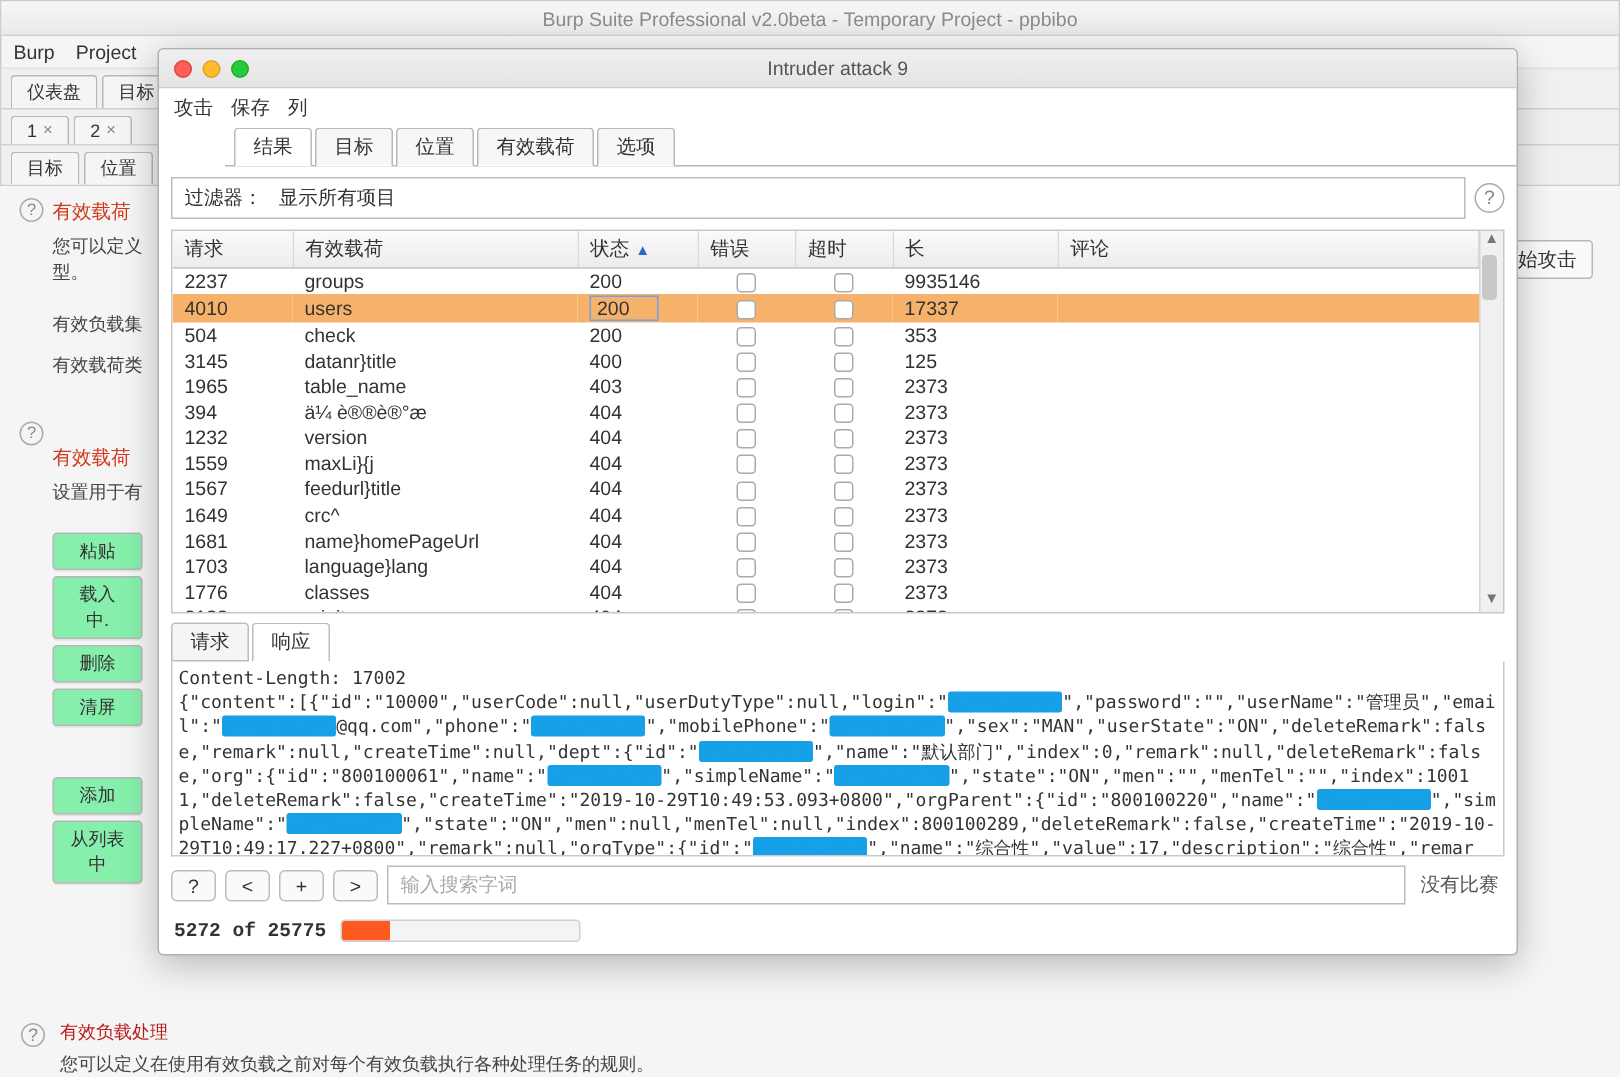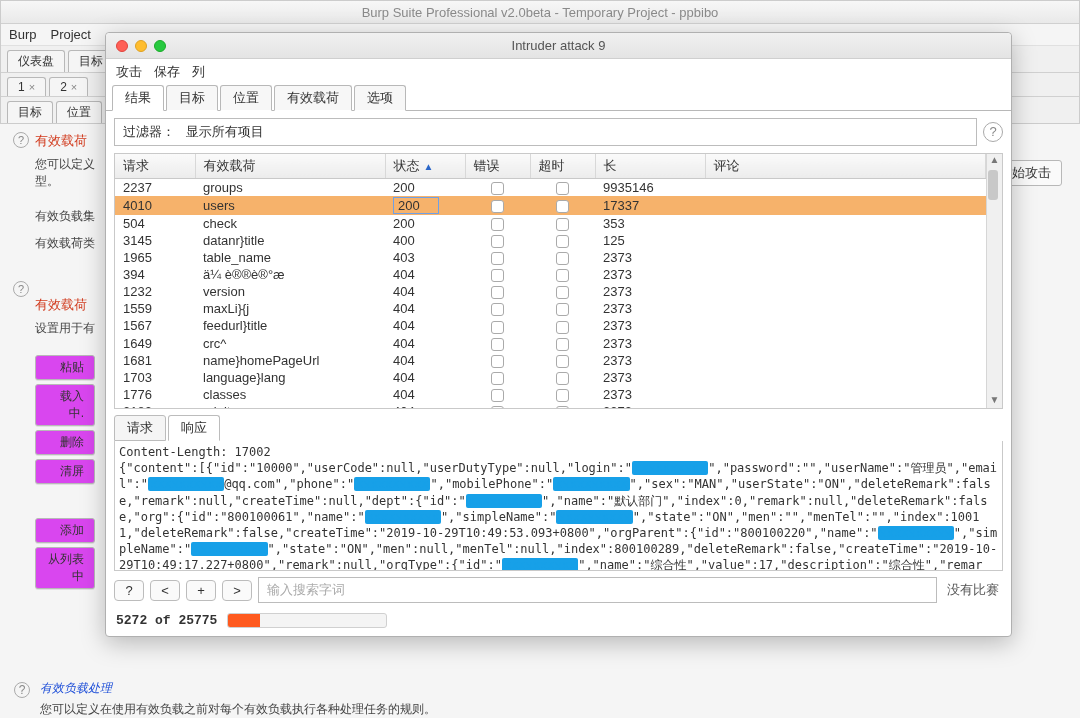--- a/index.html
+++ b/index.html
@@ -58,23 +58,23 @@
   }
   .left-panel h4 { color: #d13a1d; font-weight: normal; margin: 14px 0 6px 30px; font-size: 13px; }
   .left-panel .help-ico {
     position: absolute; left: 8px;
     width: 16px; height: 16px; border: 1px solid #aaa; border-radius: 50%;
     text-align: center; line-height: 14px; font-size: 11px; color: #888;
   }
   .left-panel p { margin-left: 30px; color: #444; }
   .left-panel .btn {
     display: block; margin: 4px 0 4px 30px;
-    border: 1px solid #b8b8b8; background: #d946ef;
+    border: 1px solid #b8b8b8; background: #86efac;
     border-radius: 3px; padding: 3px 10px; width: 60px;
-    text-align: right;
+    text-align: center;
     box-shadow: 0 1px 0 rgba(0,0,0,.08);
   }
   .right-btn {
     position: absolute; right: 18px; top: 160px;
     border: 1px solid #b8b8b8; background: #fafafa;
     border-radius: 3px; padding: 3px 10px;
   }
 
   
   .front-window {
@@ -102,20 +102,21 @@
   .front-title { position:absolute; left:0; right:0; text-align:center; color:#555;}
   .front-menu {
     display:flex; gap: 12px;
     padding: 4px 10px;
     font-size: 13px;
   }
   .sec-tabs {
     display:flex; gap:0;
     border-bottom: 1px solid #b8b8b8;
     padding-left: 6px;
+    margin-left: 44px;
   }
   .sec-tab {
     border: 1px solid #b8b8b8;
     border-bottom: 1px solid #fff;
     margin-bottom: -1px;
     padding: 3px 12px;
     background: #f7f7f7;
     border-radius: 3px 3px 0 0;
     margin-right: 2px;
     font-size: 13px;
@@ -499,15 +500,15 @@
   <div class="progress-row">
     <span class="progress-text">5272 of 25775</span>
     <div class="progress-bar">
       <div class="progress-fill" id="progFill" style="width: 20%;"></div>
     </div>
   </div>
 </div>
 
 <div style="position:absolute; left:14px; top:680px; font-size:12px;">
   <span style="position:absolute;left:0;top:2px;width:16px;height:16px;border:1px solid #aaa;border-radius:50%;text-align:center;line-height:14px;color:#888;">?</span>
-  <div style="margin-left:26px;color:#1d4ed8;font-style:italic;">有效负载处理</div>
+  <div style="margin-left:26px;color:#b91c1c;">有效负载处理</div>
   <div style="margin-left:26px;margin-top:4px;color:#444;">您可以定义在使用有效负载之前对每个有效负载执行各种处理任务的规则。</div>
 </div>
 
 </body></html>

